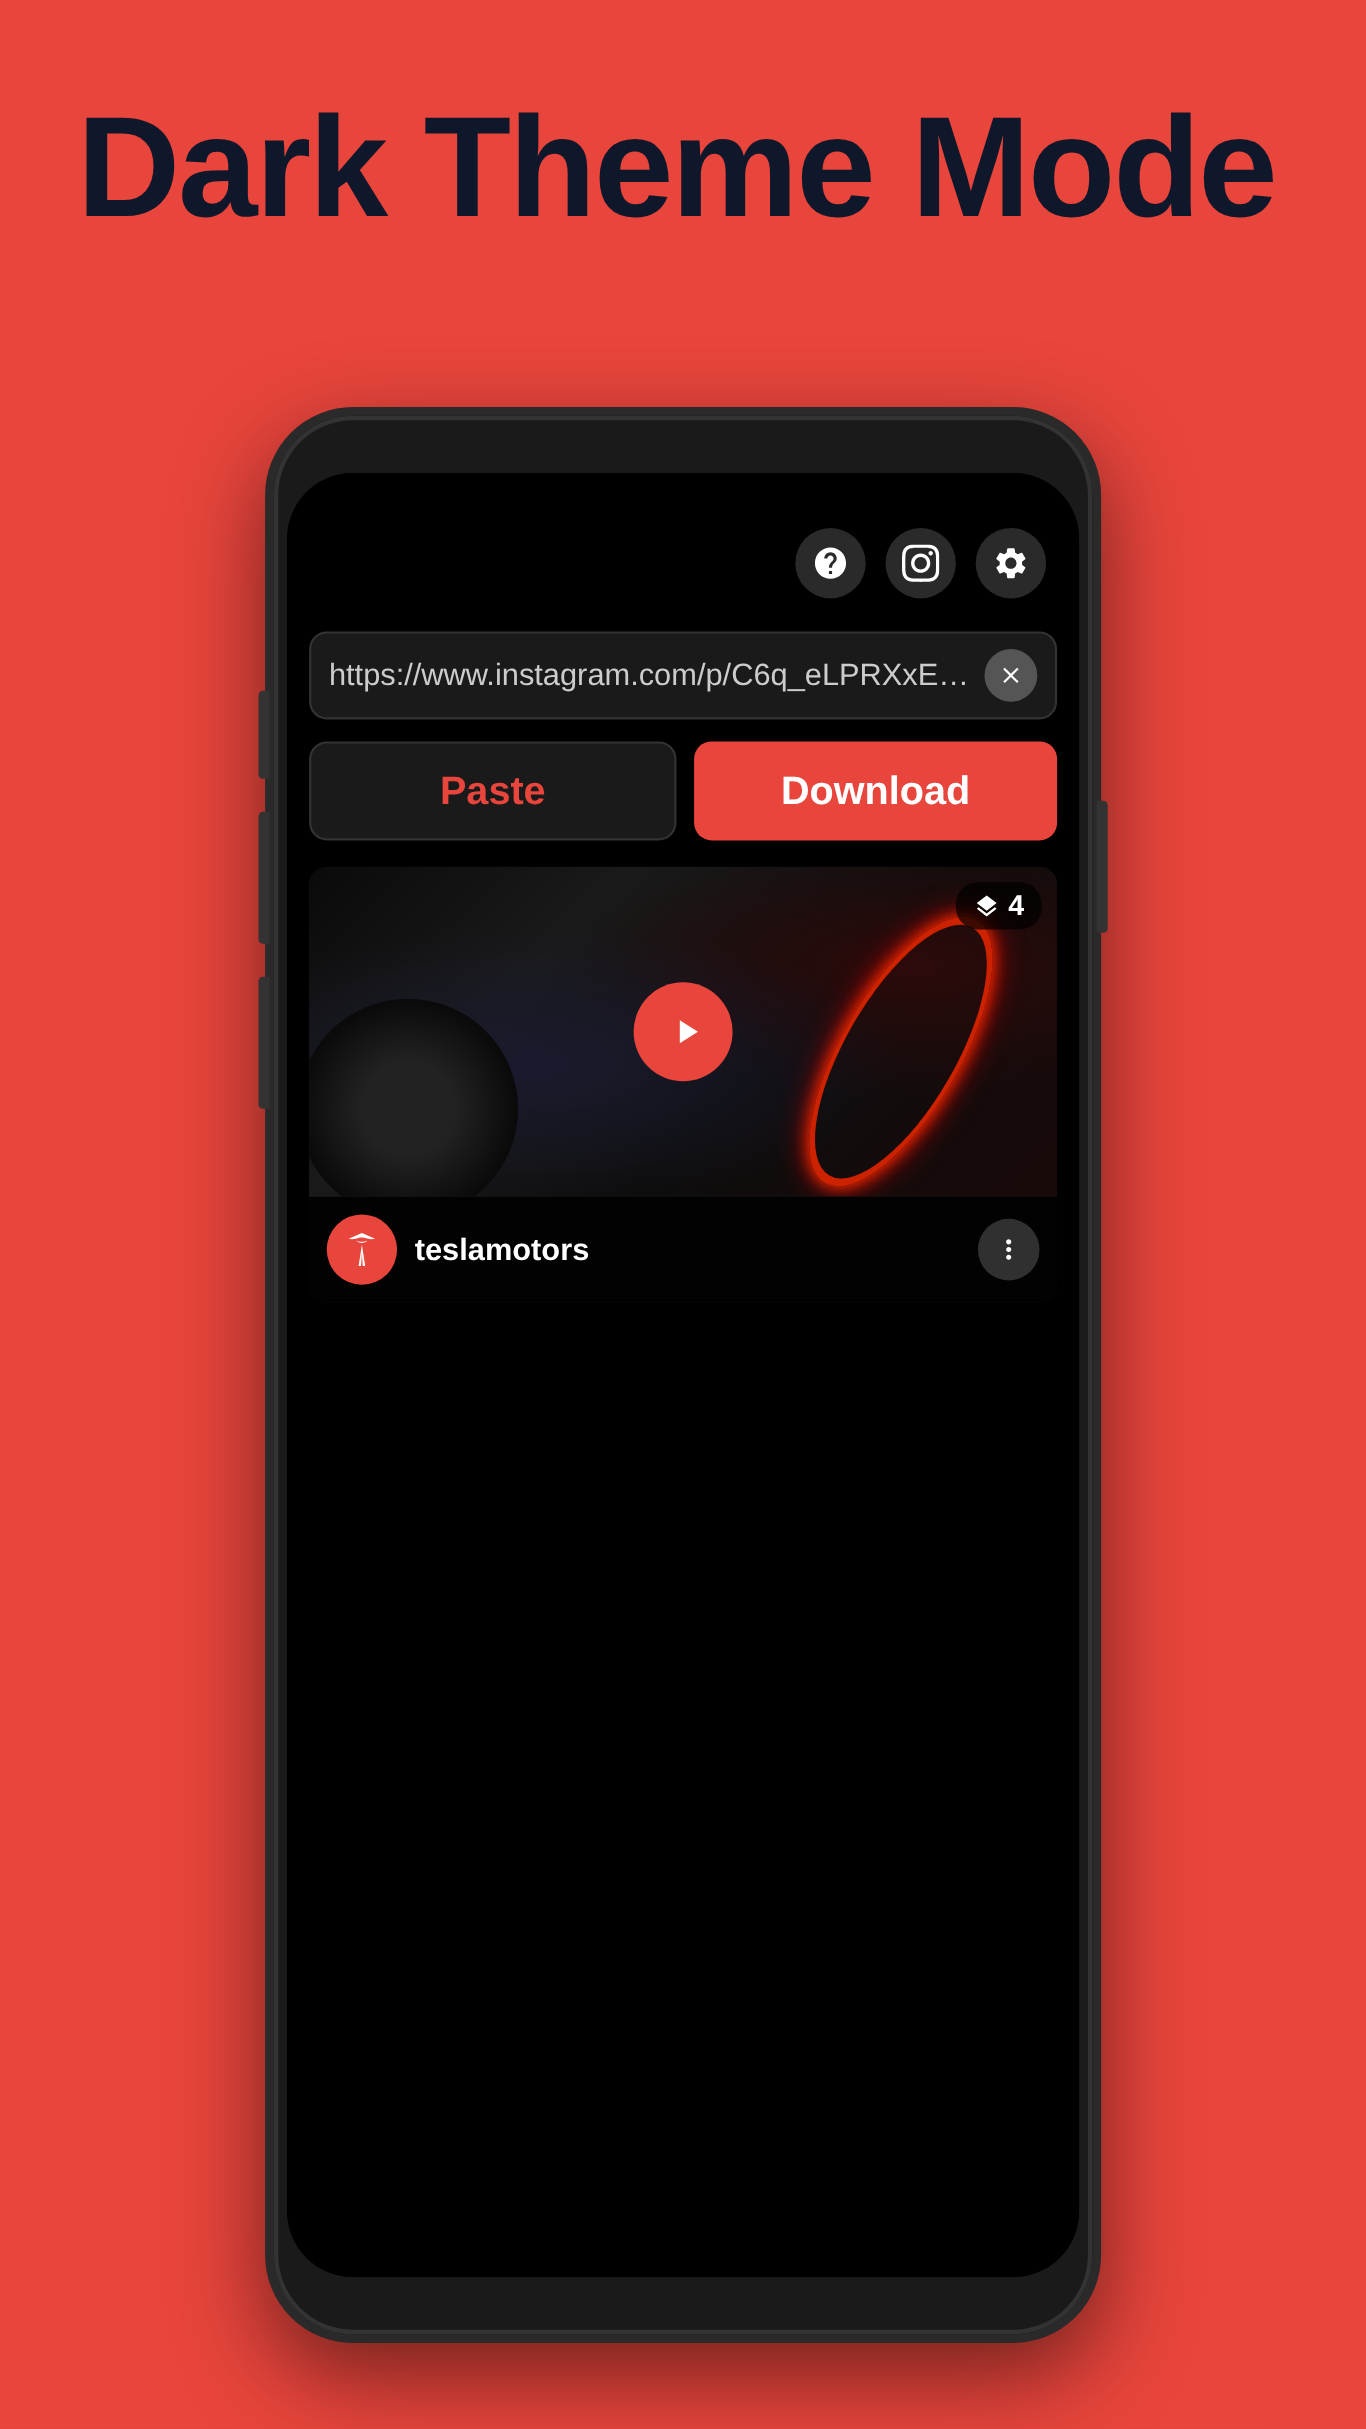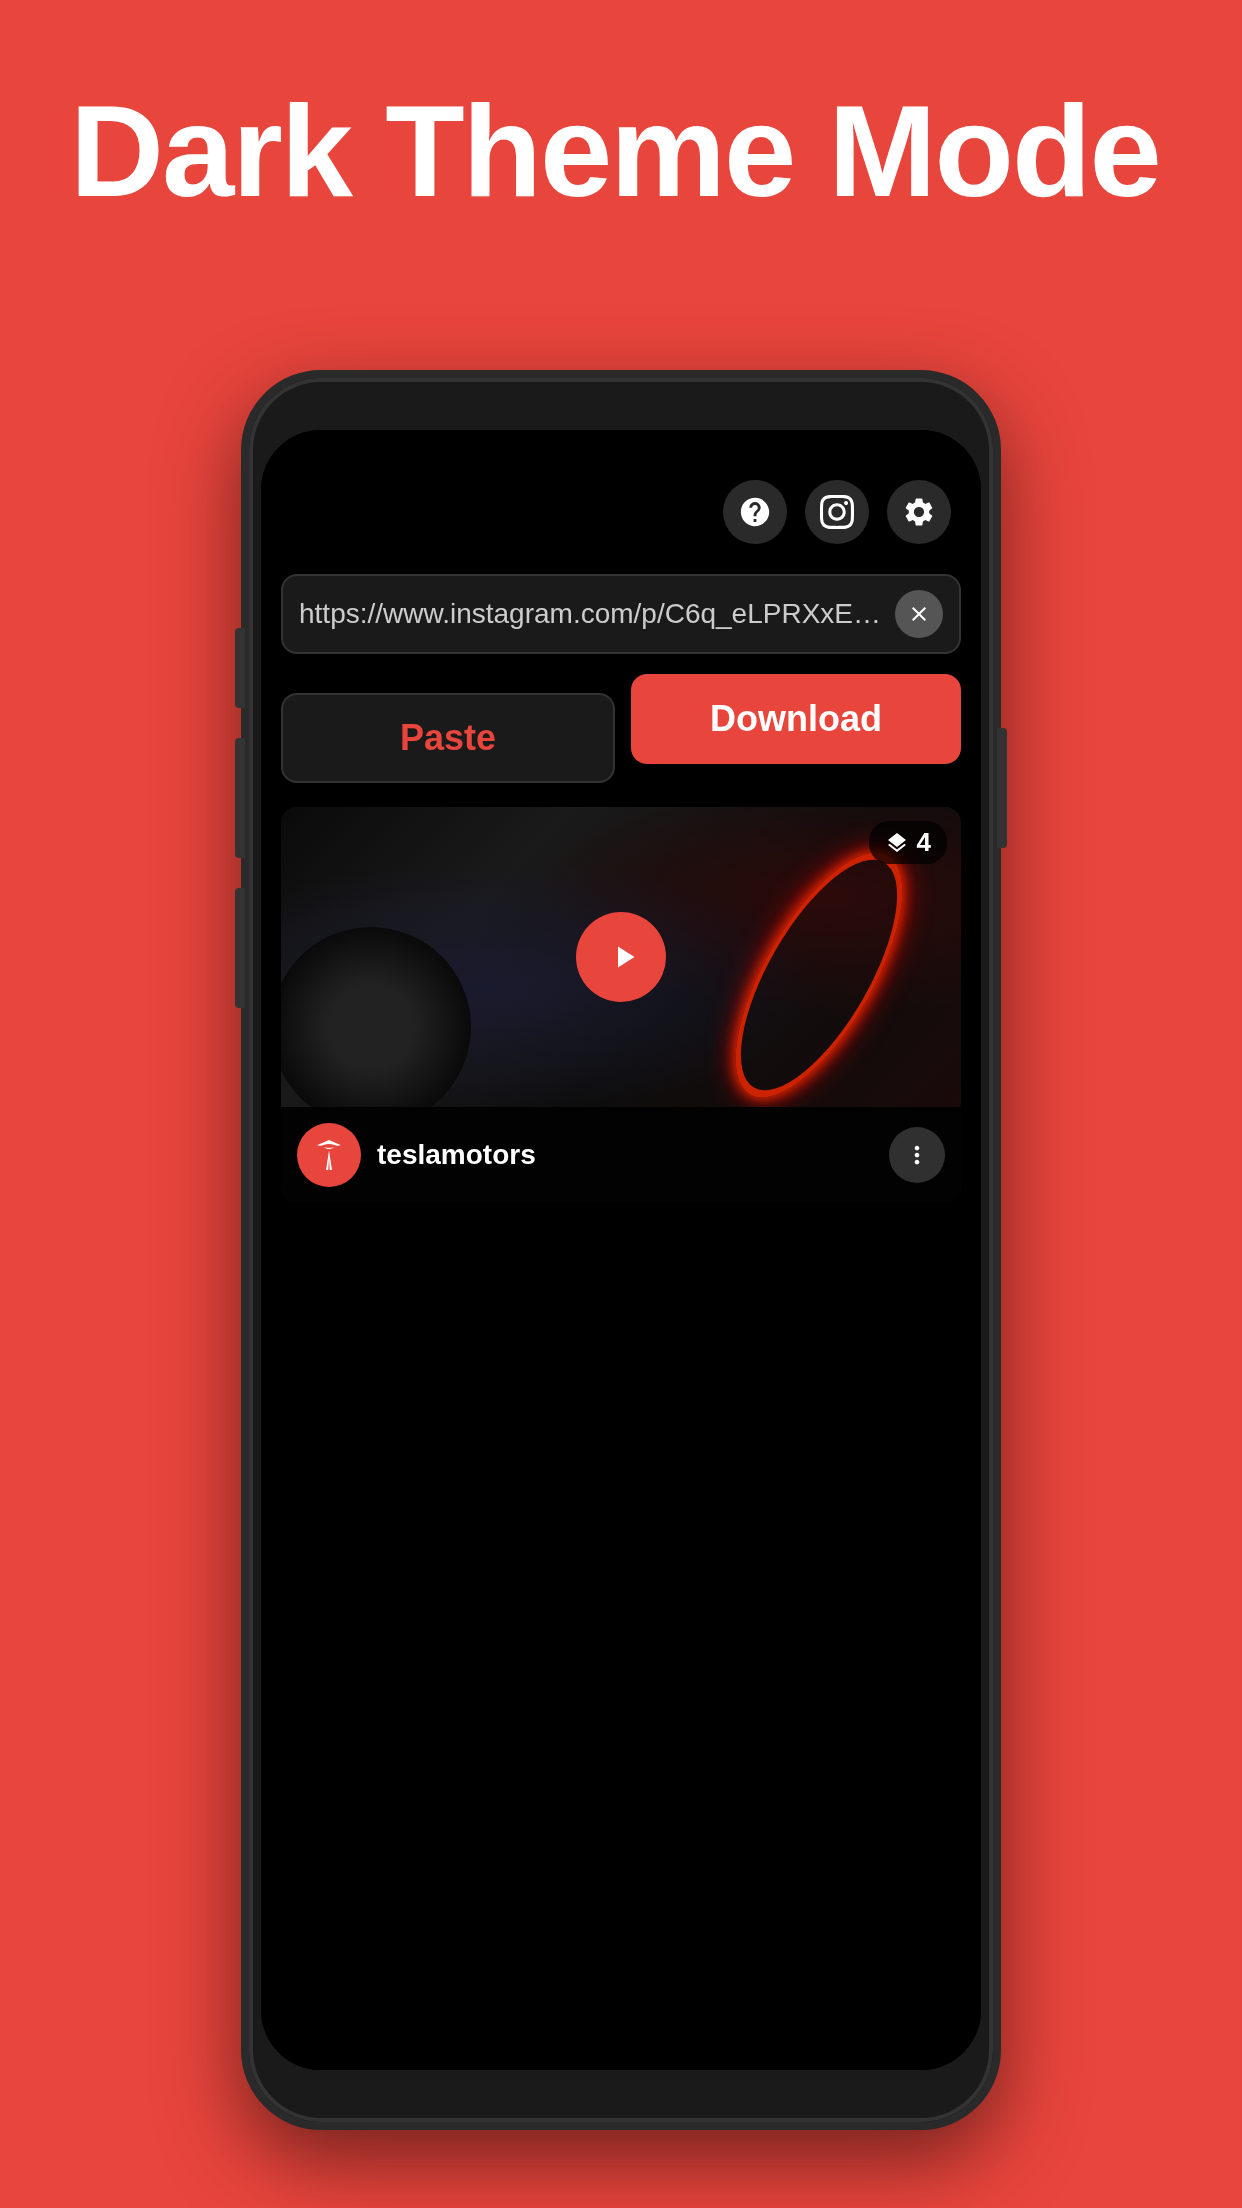--- a/index.html
+++ b/index.html
@@ -14,21 +14,21 @@
       position: relative;
     }
 
     .page-title {
       position: absolute;
       top: 80px;
       left: 70px;
       right: 70px;
       font-size: 130px;
       font-weight: 900;
-      color: #ffffff;
+      color: #0f172a;
       line-height: 1.1;
       letter-spacing: -2px;
     }
 
     .phone-container {
       position: absolute;
       top: 370px;
       left: 50%;
       transform: translateX(-50%);
       width: 760px;
@@ -206,21 +206,20 @@
       background: #1a1a1a;
       border: 2px solid #333;
       border-radius: 16px;
       color: #E8453C;
       font-size: 36px;
       font-weight: 600;
       cursor: pointer;
       display: flex;
       align-items: center;
       justify-content: center;
-      margin-top: 19px;
     }
 
     .btn-download {
       flex: 1;
       height: 90px;
       background: #E8453C;
       border: none;
       border-radius: 16px;
       color: #ffffff;
       font-size: 36px;

